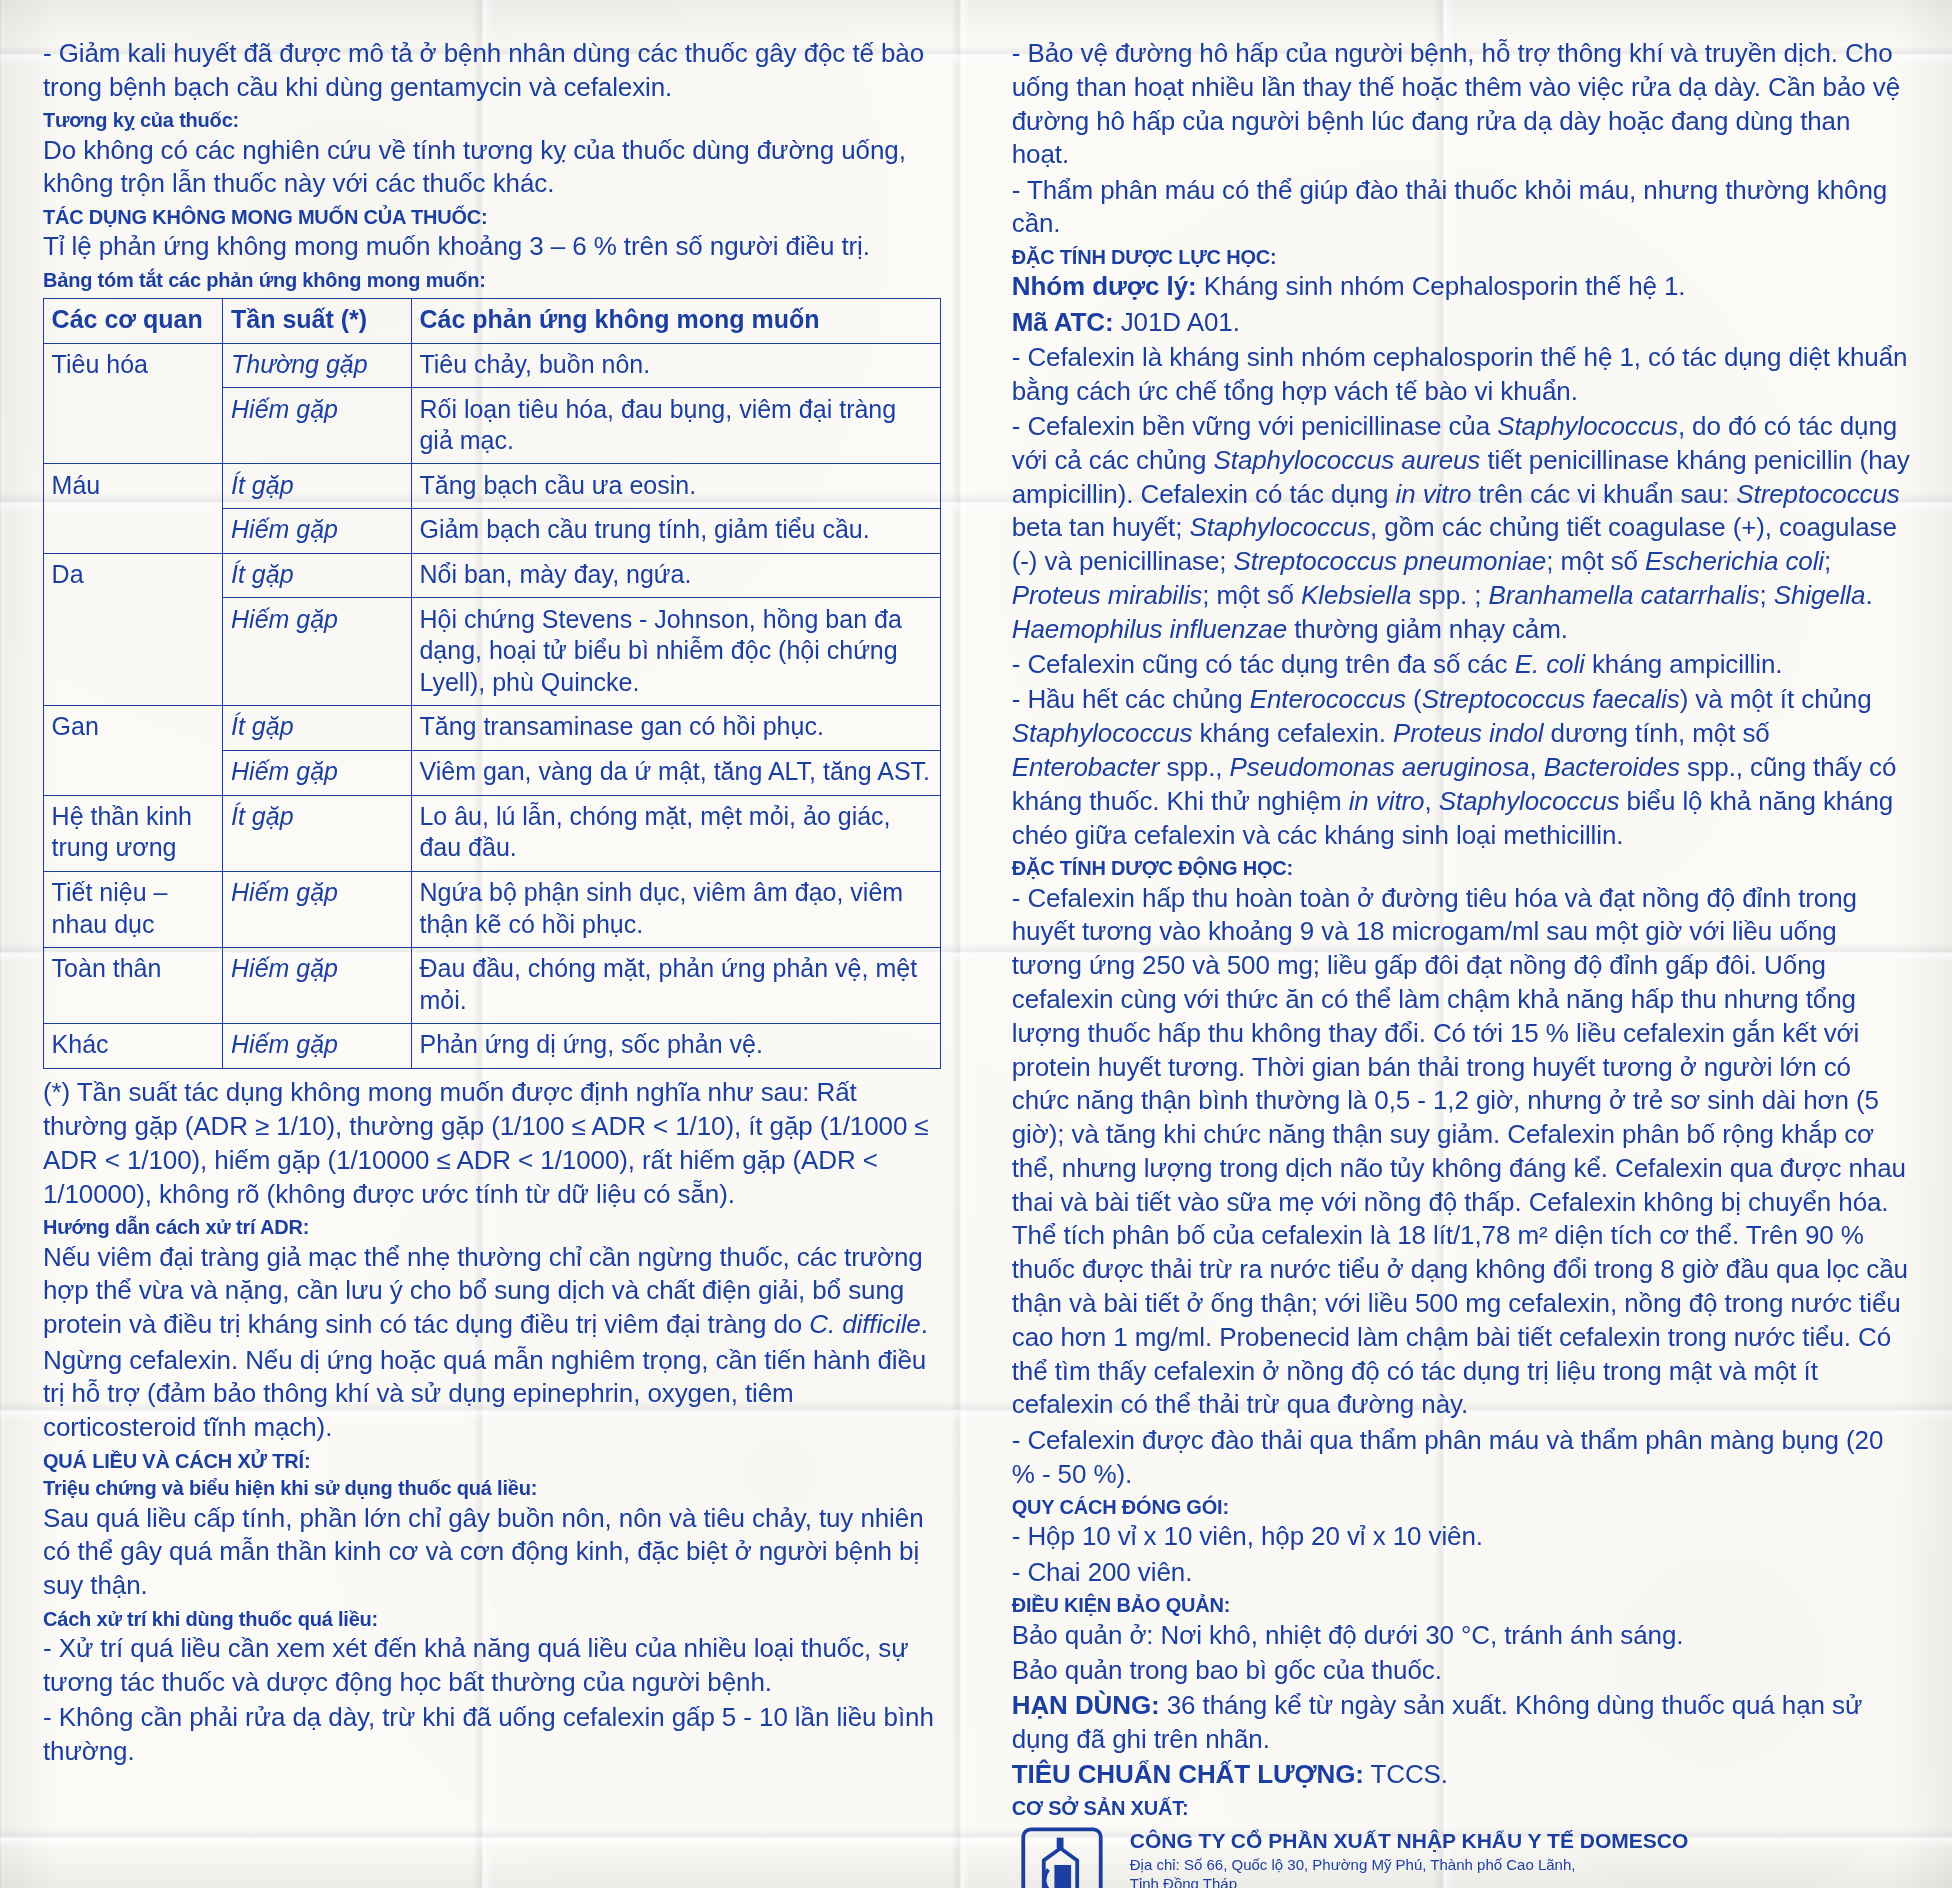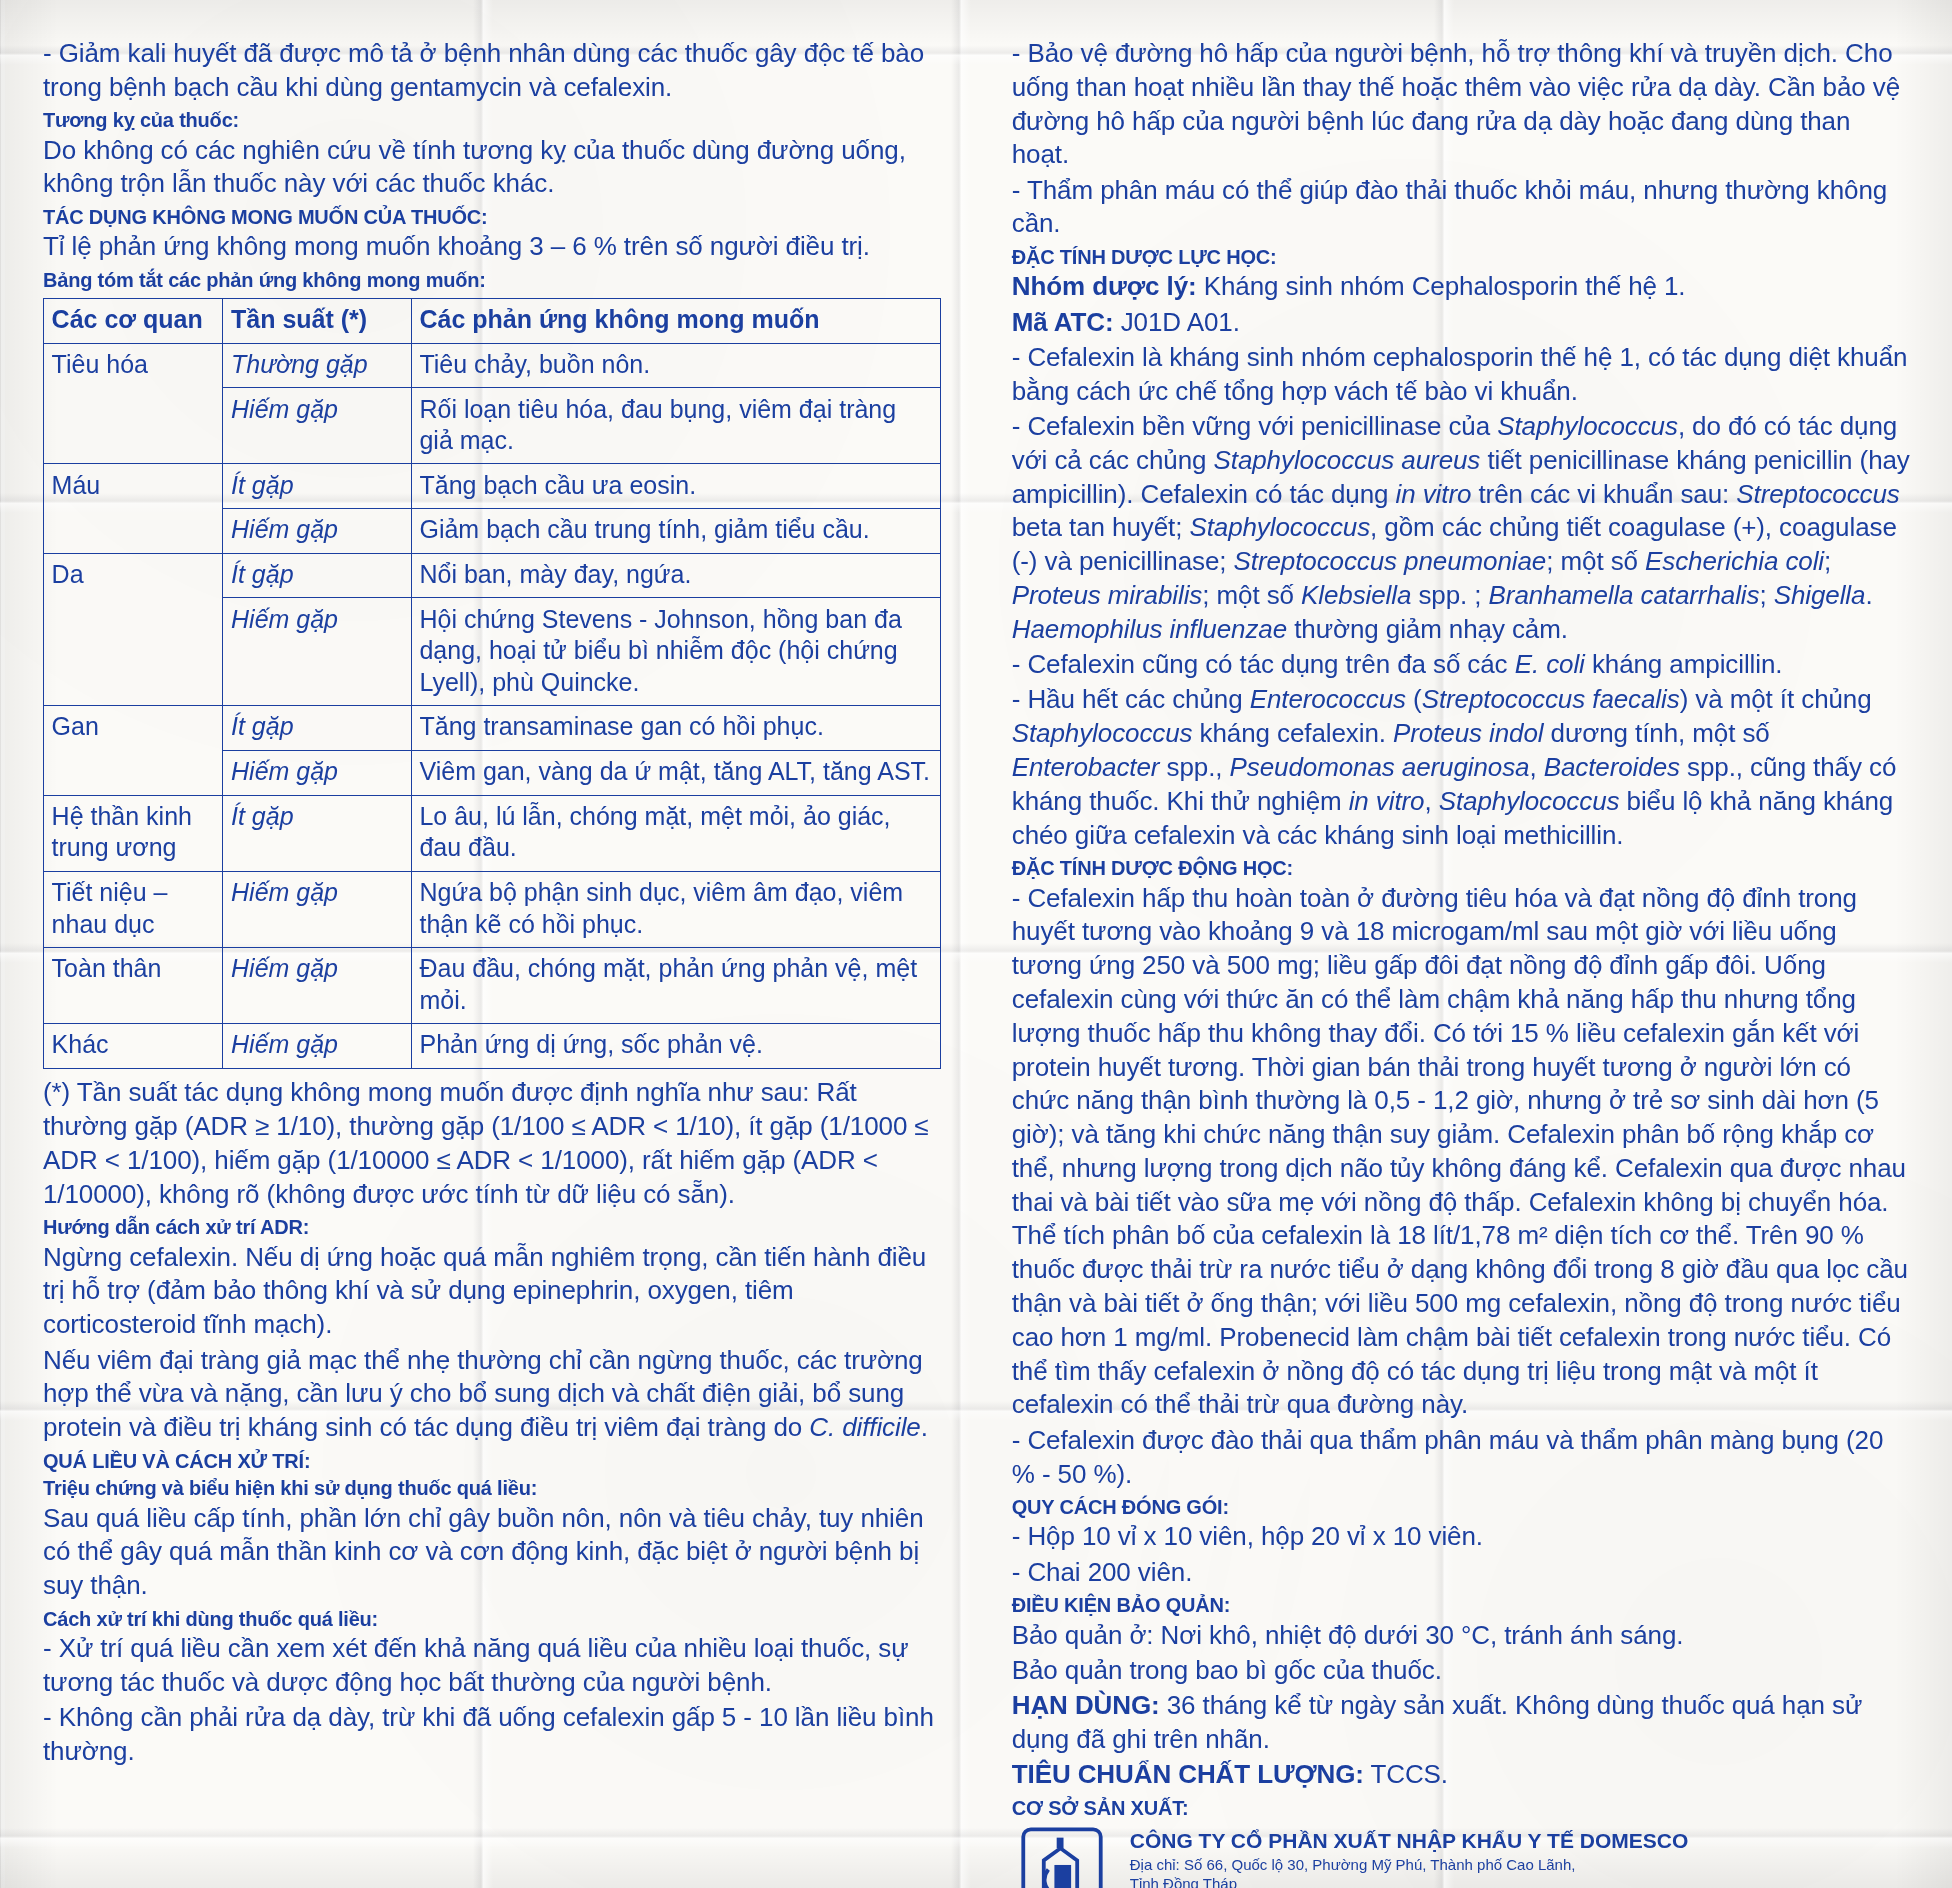--- a/index.html
+++ b/index.html
@@ -176,22 +176,22 @@
           <td class="c1">Khác</td>
           <td class="c2">Hiếm gặp</td>
           <td class="c3">Phản ứng dị ứng, sốc phản vệ.</td>
         </tr>
       </tbody>
     </table>
 
     <p>(*) Tần suất tác dụng không mong muốn được định nghĩa như sau: Rất thường gặp (ADR ≥ 1/10), thường gặp (1/100 ≤ ADR &lt; 1/10), ít gặp (1/1000 ≤ ADR &lt; 1/100), hiếm gặp (1/10000 ≤ ADR &lt; 1/1000), rất hiếm gặp (ADR &lt; 1/10000), không rõ (không được ước tính từ dữ liệu có sẵn).</p>
 
     <div class="h">Hướng dẫn cách xử trí ADR:</div>
+    <p><span>Nếu viêm đại tràng giả mạc thể nhẹ thường chỉ cần ngừng thuốc, các trường hợp thể vừa và nặng, cần lưu ý cho bổ sung dịch và chất điện giải, bổ sung protein và điều trị kháng sinh có tác dụng điều trị viêm đại tràng do </span><span class="it">C. difficile</span><span>.</span></p>
     <p>Ngừng cefalexin. Nếu dị ứng hoặc quá mẫn nghiêm trọng, cần tiến hành điều trị hỗ trợ (đảm bảo thông khí và sử dụng epinephrin, oxygen, tiêm corticosteroid tĩnh mạch).</p>
-    <p><span>Nếu viêm đại tràng giả mạc thể nhẹ thường chỉ cần ngừng thuốc, các trường hợp thể vừa và nặng, cần lưu ý cho bổ sung dịch và chất điện giải, bổ sung protein và điều trị kháng sinh có tác dụng điều trị viêm đại tràng do </span><span class="it">C. difficile</span><span>.</span></p>
 
     <div class="h caps">QUÁ LIỀU VÀ CÁCH XỬ TRÍ:</div>
     <div class="h">Triệu chứng và biểu hiện khi sử dụng thuốc quá liều:</div>
     <p>Sau quá liều cấp tính, phần lớn chỉ gây buồn nôn, nôn và tiêu chảy, tuy nhiên có thể gây quá mẫn thần kinh cơ và cơn động kinh, đặc biệt ở người bệnh bị suy thận.</p>
     <div class="h">Cách xử trí khi dùng thuốc quá liều:</div>
     <p>- Xử trí quá liều cần xem xét đến khả năng quá liều của nhiều loại thuốc, sự tương tác thuốc và dược động học bất thường của người bệnh.</p>
     <p>- Không cần phải rửa dạ dày, trừ khi đã uống cefalexin gấp 5 - 10 lần liều bình thường.</p>
   </div>
 
   <div class="col right">

